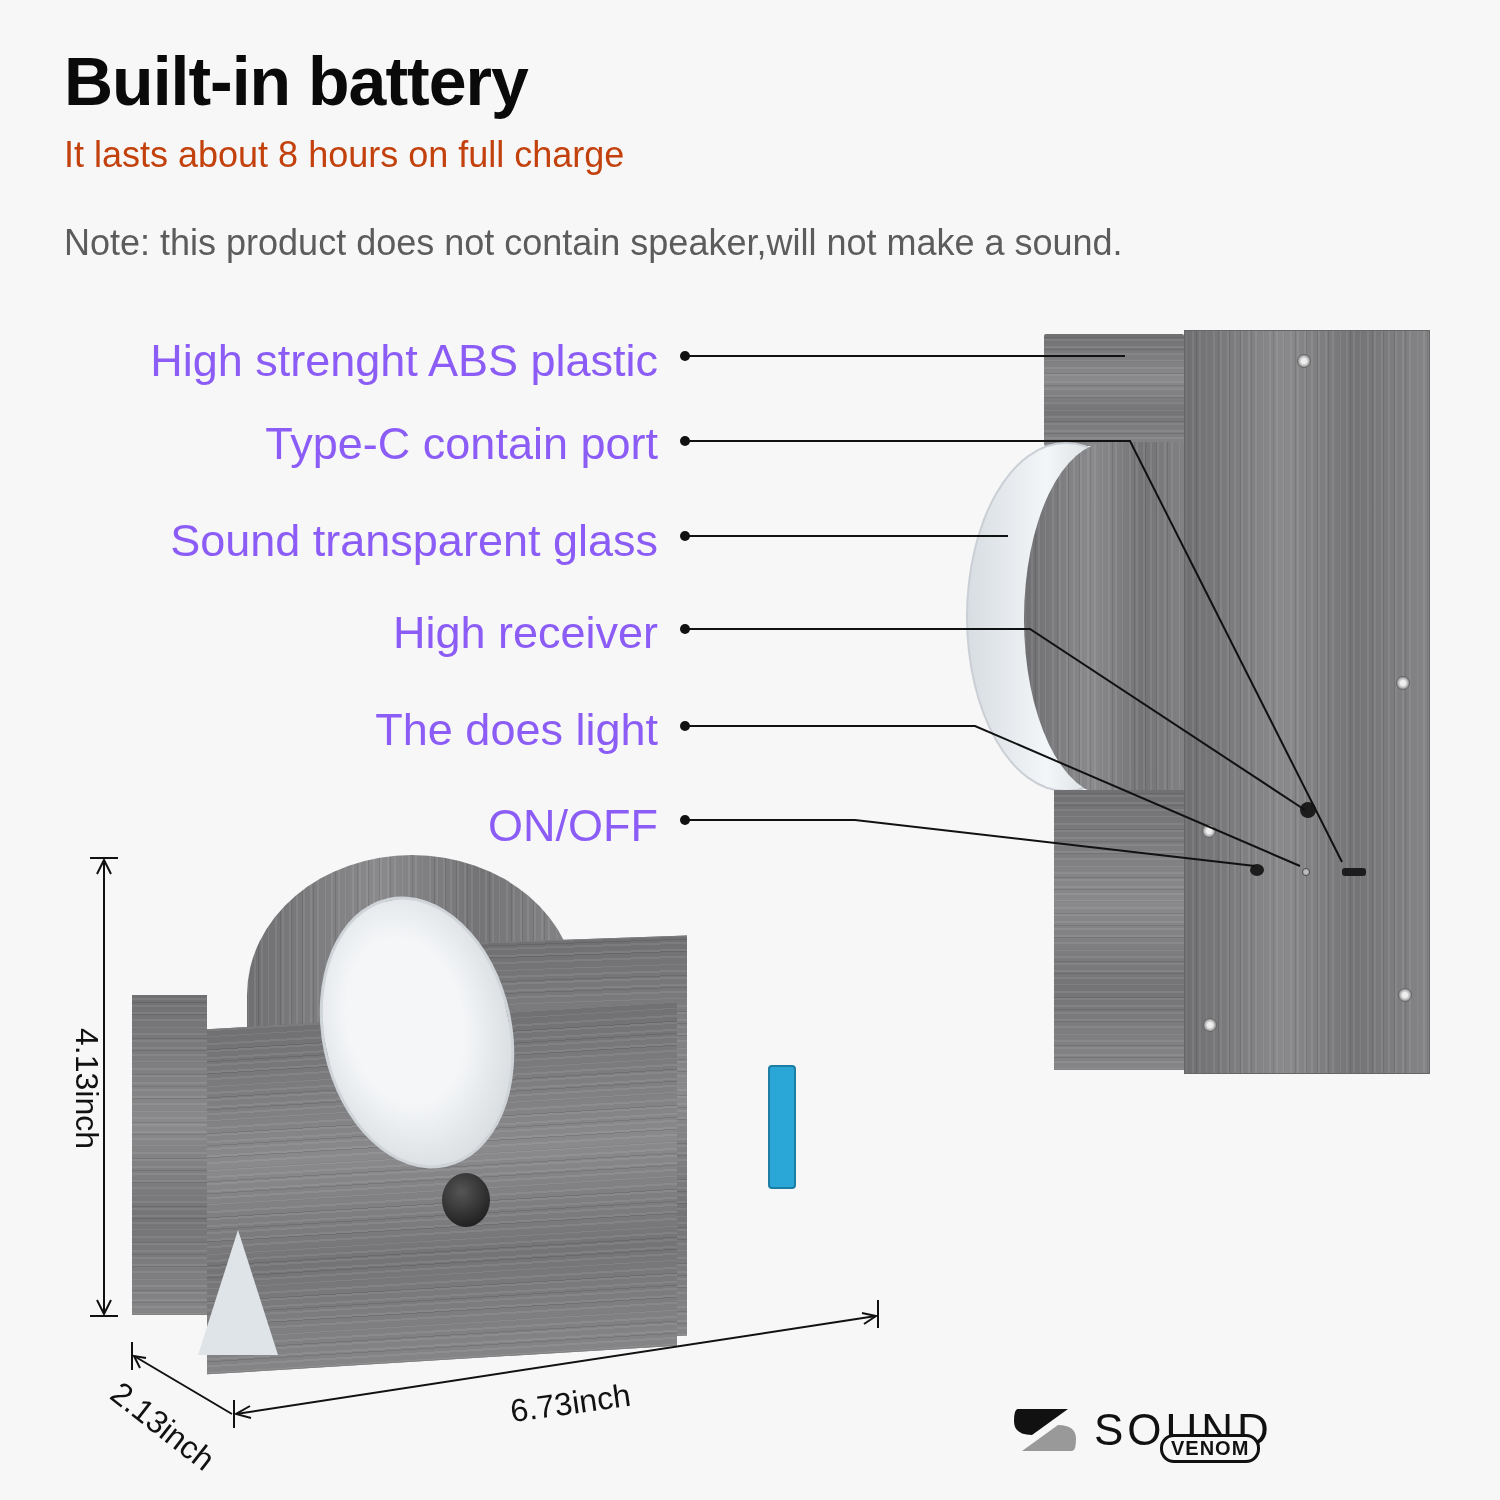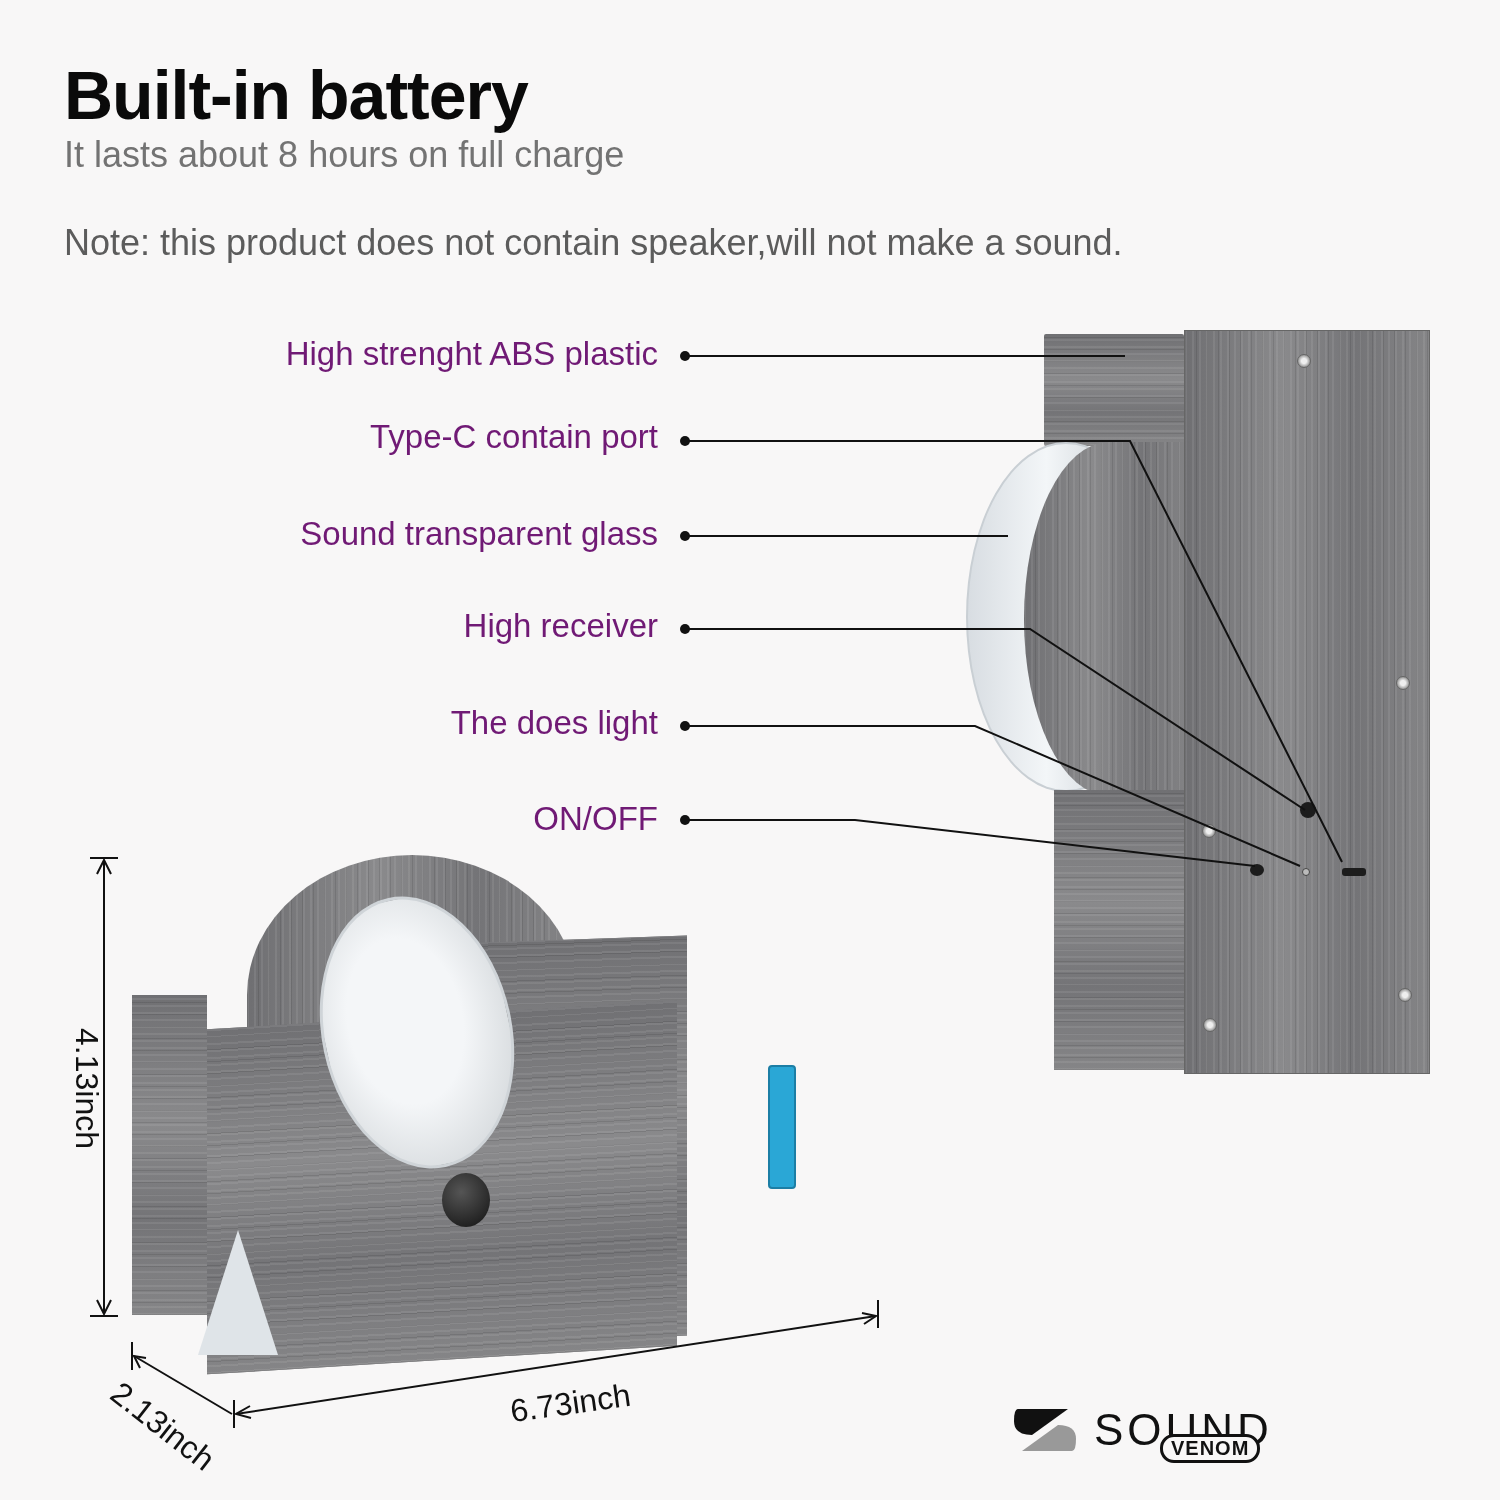--- a/index.html
+++ b/index.html
@@ -1,23 +1,23 @@
 <!DOCTYPE html>
 <html><head>
 <meta charset="utf-8">
 <style>
   * { box-sizing: border-box; margin: 0; padding: 0; }
   html, body { width: 1500px; height: 1500px; background: #f8f7f7; overflow: hidden; }
   body { position: relative; font-family: "Liberation Sans", "DejaVu Sans", sans-serif; color: #111; }
 
-  .title { position: absolute; left: 64px; top: 42px; font-size: 68px; font-weight: bold; letter-spacing: -1px; color: #0a0a0a; margin-top: 14px; }
-  .subtitle { position: absolute; left: 64px; top: 134px; font-size: 36px; color: #737373; }
+  .title { position: absolute; left: 64px; top: 42px; font-size: 68px; font-weight: bold; letter-spacing: -1px; color: #0a0a0a; }
+  .subtitle { position: absolute; left: 64px; top: 134px; font-size: 36px; color: #c2410c; }
   .note { position: absolute; left: 64px; top: 222px; font-size: 36px; color: #5c5c5c; }
 
-  .callout-label { position: absolute; right: 842px; font-size: 33px; color: #701a75; white-space: nowrap; text-align: right; }
+  .callout-label { position: absolute; right: 842px; font-size: 45px; color: #8b5cf6; white-space: nowrap; text-align: right; }
   .callout-dot { position: absolute; left: 680px; width: 10px; height: 10px; border-radius: 50%; background: #111; }
 
   svg.lines { position: absolute; left: 0; top: 0; width: 1500px; height: 1500px; pointer-events: none; }
 
   
   .back-device { position: absolute; left: 1044px; top: 330px; width: 386px; height: 744px; }
   .wood {
     background-color: #7d7d7f;
     background-image:
       repeating-linear-gradient(90deg, rgba(255,255,255,0.08) 0px, rgba(255,255,255,0.08) 2px, transparent 2px, transparent 7px),

